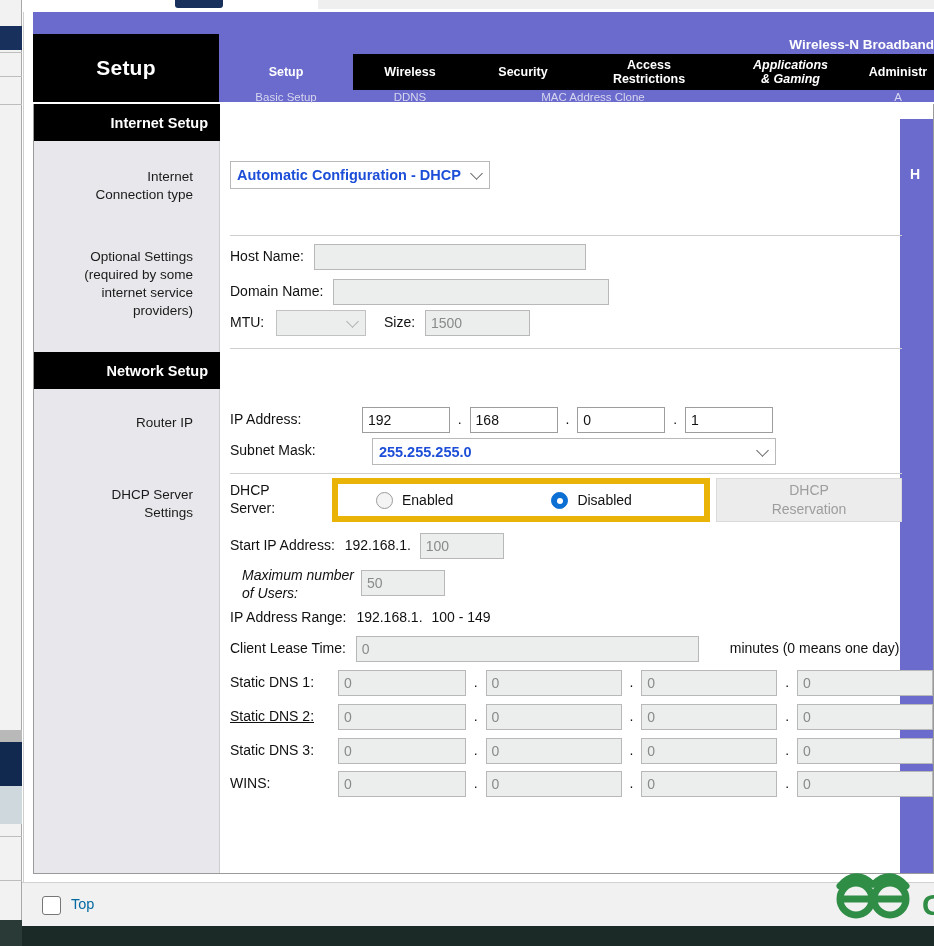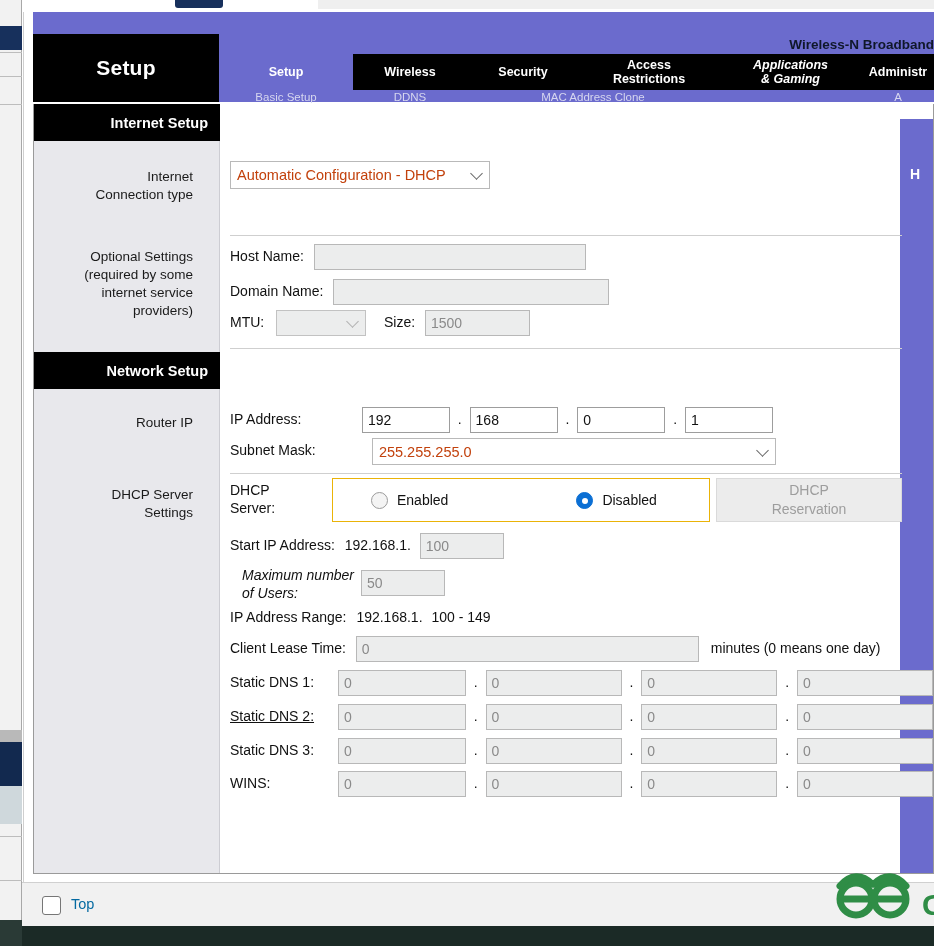--- a/index.html
+++ b/index.html
@@ -77,21 +77,21 @@
     display: flex; align-items: center; justify-content: center;
   }
   #brand-box .brand-title {
     color: #ffffff;
     font-size: 21px;
     font-weight: bold;
     letter-spacing: .2px;
   }
   #product-name {
     position: absolute; right: 0; top: 3px;
-    color: #0f172a;
+    color: #ffffff;
     font-size: 13.5px;
     font-weight: bold;
     white-space: nowrap;
     padding-right: 0px;
   }
 
   
   #nav {
     position: absolute; left: 186px; top: 20px;
     height: 36px;
@@ -191,47 +191,48 @@
     padding: 0 5px;
     vertical-align: middle;
   }
   .ti.white { background: #ffffff; color: #111; border: 1px solid #9d9d9d; }
 
   .sel {
     border: 1px solid #b9b9b9;
     background: #ffffff;
     height: 28px;
     font-size: 14.5px;
-    color: #c2410c;
+    color: #1d4ed8;
     display: inline-flex;
     align-items: center;
     padding: 0 6px;
     position: relative;
     vertical-align: middle;
+    font-weight: bold;
   }
   .sel.grey { background: #eceded; border: 1px solid #c2c2c2; }
   .sel .caret {
     position: absolute; right: 8px; top: 50%;
     width: 9px; height: 9px;
     margin-top: -6px;
     border-right: 1.6px solid #666;
     border-bottom: 1.6px solid #666;
     transform: rotate(45deg);
   }
   .sel.grey .caret { border-color: #b0b0b0; }
 
   .lbl { font-size: 14px; color: #111; }
 
   
   #radio-box {
     position: absolute;
-    border: 1px solid #eab308;
+    border: 6px solid #eab308;
     background: #ffffff;
     height: 44px;
-    display: flex; align-items: center; gap: 30px;
+    display: flex; align-items: center;
   }
   .radio-opt { display: flex; align-items: center; }
   .radio {
     width: 17px; height: 17px; border-radius: 50%;
     border: 1px solid #9b9b9b;
     background: #f4f4f4;
     margin-right: 9px;
     position: relative;
   }
   .radio.on {
@@ -482,21 +483,21 @@
 
     <div class="field-area" style="left:196px;top:505px;">
       <span class="lbl">IP Address Range:</span>
       <span class="lbl" style="margin-left:6px;">192.168.1.</span>
       <span class="lbl" style="margin-left:5px;">100  -  149</span>
     </div>
 
     <div class="field-area" style="left:196px;top:532px;">
       <span class="lbl">Client Lease Time:</span>
       <input class="ti" type="text" style="width: 343px; margin-left: 6px;" value="0">
-      <span class="lbl" style="margin-left:8px;text-align:right;">minutes (0 means one day)</span>
+      <span class="lbl" style="margin-left:27px;text-align:right;">minutes (0 means one day)</span>
     </div>
 
     <div class="field-area" style="left:196px;top:566px;">
       <span class="lbl" style="display:inline-block;width:104px;">Static DNS 1:</span>
       <input class="ti" type="text" style="width: 128px;" value="0">
       <span class="lbl" style="margin:0 4px;">.</span>
       <input class="ti" type="text" style="width: 136px;" value="0">
       <span class="lbl" style="margin:0 4px;">.</span>
       <input class="ti" type="text" style="width: 136px;" value="0">
       <span class="lbl" style="margin:0 4px;">.</span>

